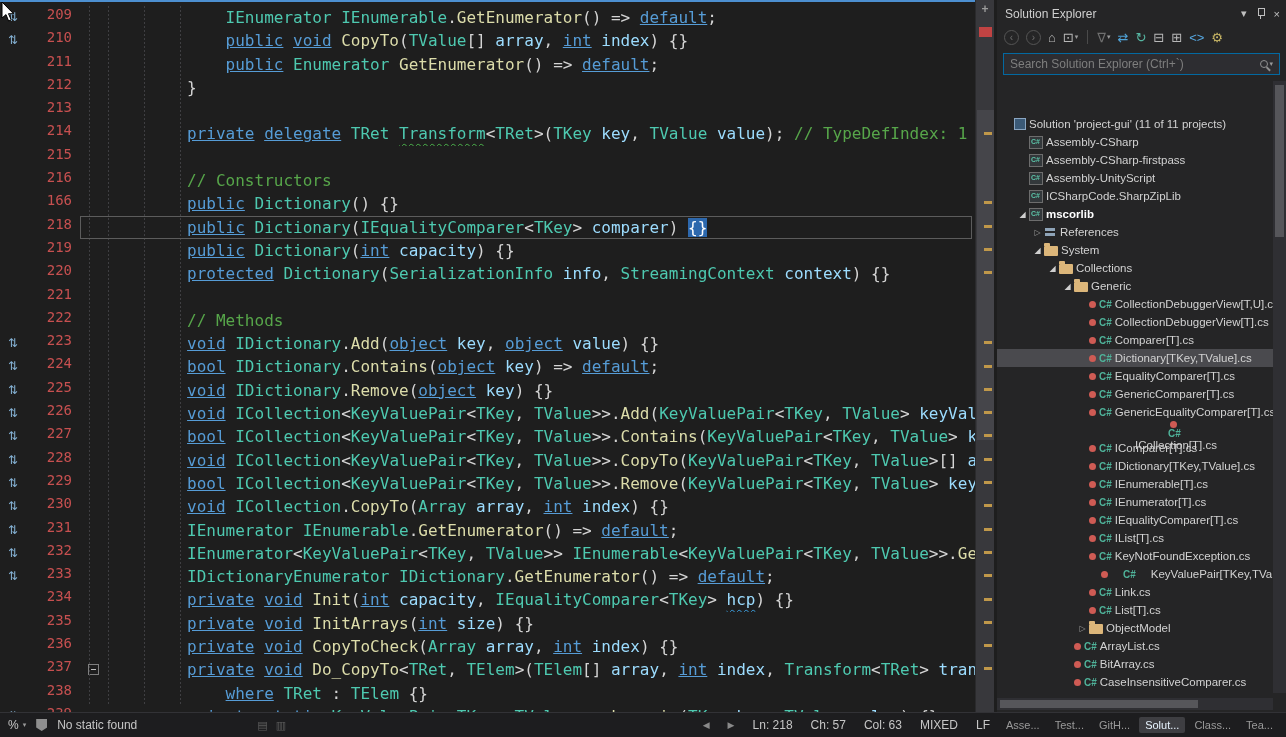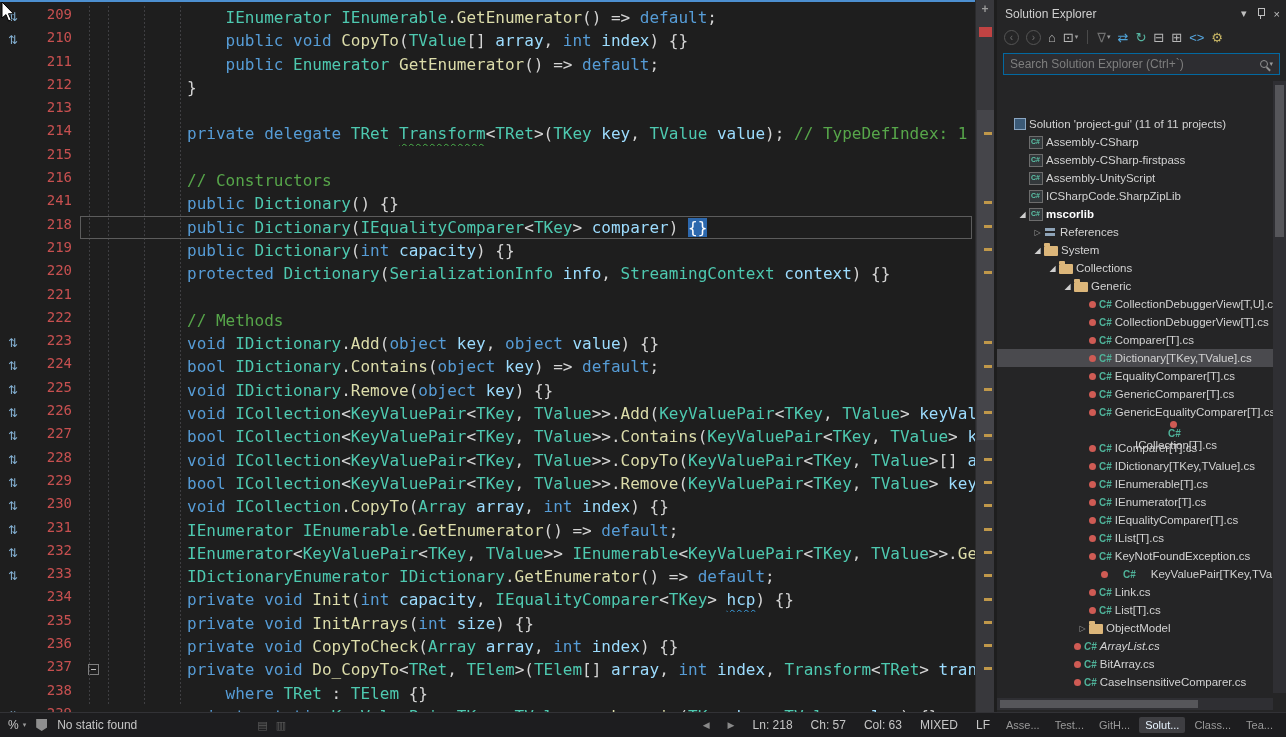--- a/index.html
+++ b/index.html
@@ -12,21 +12,21 @@
   #topline{position:absolute;left:0;top:0;width:994px;height:2px;background:#4c8fd0;}
   #code-lines{position:absolute;left:0;top:6px;right:19px;bottom:0;overflow:hidden;}
   .row{display:flex;height:23.3px;line-height:23.3px;}
   .g{flex:none;width:26px;text-align:center;color:#86b3d6;font-size:12px;}
   .n{flex:none;width:54px;text-align:right;padding-right:8px;color:var(--lnc);
      font:14px "DejaVu Sans Mono",monospace;}
   .mgn{flex:none;width:30px;position:relative;}
   .foldbox{position:absolute;left:8px;top:6px;width:11px;height:11px;border:1px solid #7f7f7f;background:#1e1e1e;}
   .foldbox::after{content:"";position:absolute;left:2px;top:4px;width:5px;height:1px;background:#bfbfbf;}
   .ct{flex:1;white-space:pre;overflow:hidden;font:16px/23.3px "DejaVu Sans Mono",monospace;color:var(--de);}
-  .tk-k{color:var(--kw);} .tk-t{color:var(--ty);} .tk-f{color:var(--fn);}
+  .tk-k{color:var(--kw);text-decoration:underline;} .tk-t{color:var(--ty);} .tk-f{color:var(--fn);}
   .tk-p{color:var(--pa);} .tk-c{color:var(--co);} .tk-d{color:var(--de);}
   .tk-sel{background:var(--sel);color:#ffffff;}
   .tk-sq{text-decoration:underline wavy #4bb54b;text-decoration-thickness:1px;text-underline-offset:4px;}
   .tk-sqb{text-decoration:underline wavy #3b9ddd;text-decoration-thickness:1px;text-underline-offset:4px;}
   .guide{position:absolute;top:6px;bottom:6px;width:1px;
      background:repeating-linear-gradient(180deg,#3f3f42 0 2px,transparent 2px 4px);}
   #curline{position:absolute;left:80px;top:215.7px;width:892px;height:23px;border:1px solid #5c5c5c;pointer-events:none;}
   #mouse-cursor{position:absolute;left:1px;top:2px;z-index:50;}
 
   
@@ -139,21 +139,21 @@
           <span class="ct"></span>
         </div>
         <div class="row">
           <span class="g"></span>
           <span class="n">216</span>
           <span class="mgn"></span>
           <span class="ct"><span class="tk-d">        </span><span class="tk-c">// Constructors</span></span>
         </div>
         <div class="row">
           <span class="g"></span>
-          <span class="n">241</span>
+          <span class="n">166</span>
           <span class="mgn"></span>
           <span class="ct"><span class="tk-d">        </span><span class="tk-k">public</span><span class="tk-d"> </span><span class="tk-t">Dictionary</span><span class="tk-d">() {}</span></span>
         </div>
         <div class="row">
           <span class="g"></span>
           <span class="n">218</span>
           <span class="mgn"></span>
           <span class="ct"><span class="tk-d">        </span><span class="tk-k">public</span><span class="tk-d"> </span><span class="tk-t">Dictionary</span><span class="tk-d">(</span><span class="tk-t">IEqualityComparer</span><span class="tk-d">&lt;</span><span class="tk-t">TKey</span><span class="tk-d">&gt; </span><span class="tk-p">comparer</span><span class="tk-d">) </span><span class="tk-sel">{}</span></span>
         </div>
         <div class="row">
@@ -507,21 +507,21 @@
           <span class="tw"></span>
           <span class="mod-dot"></span>
           <span class="cs-glyph"></span>
           <span class="tlabel">List[T].cs</span>
         </div>
         <div class="trow" style="padding-left: 79px;">
           <span class="tw closed">▷</span>
           <span class="folder-icon"></span>
           <span class="tlabel">ObjectModel</span>
         </div>
-        <div class="trow" style="padding-left: 64px; font-style: italic;">
+        <div class="trow" style="padding-left: 64px;">
           <span class="tw"></span>
           <span class="mod-dot"></span>
           <span class="cs-glyph"></span>
           <span class="tlabel">ArrayList.cs</span>
         </div>
         <div class="trow" style="padding-left: 64px;">
           <span class="tw"></span>
           <span class="mod-dot"></span>
           <span class="cs-glyph"></span>
           <span class="tlabel">BitArray.cs</span>

